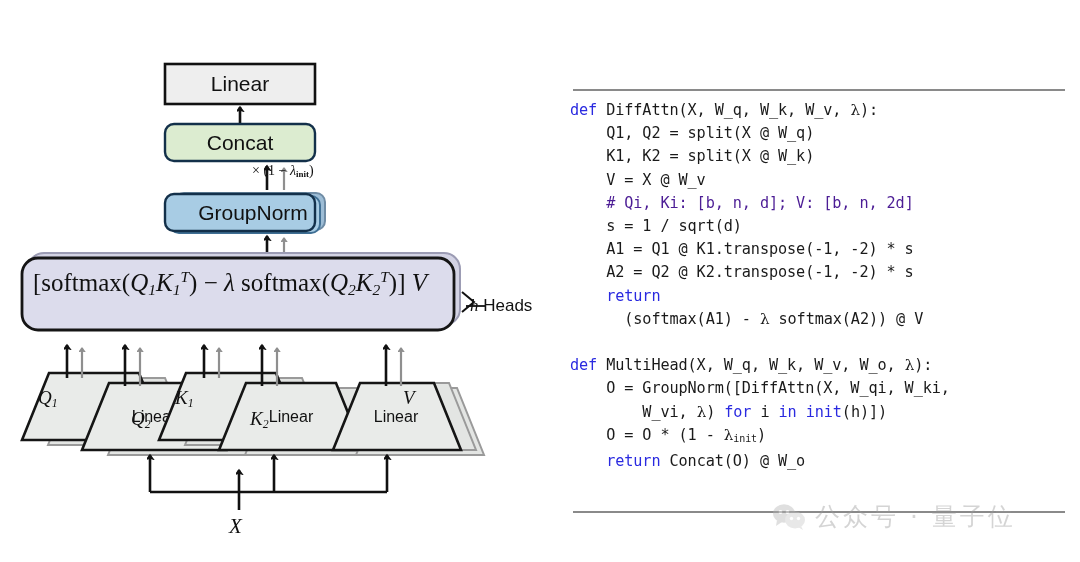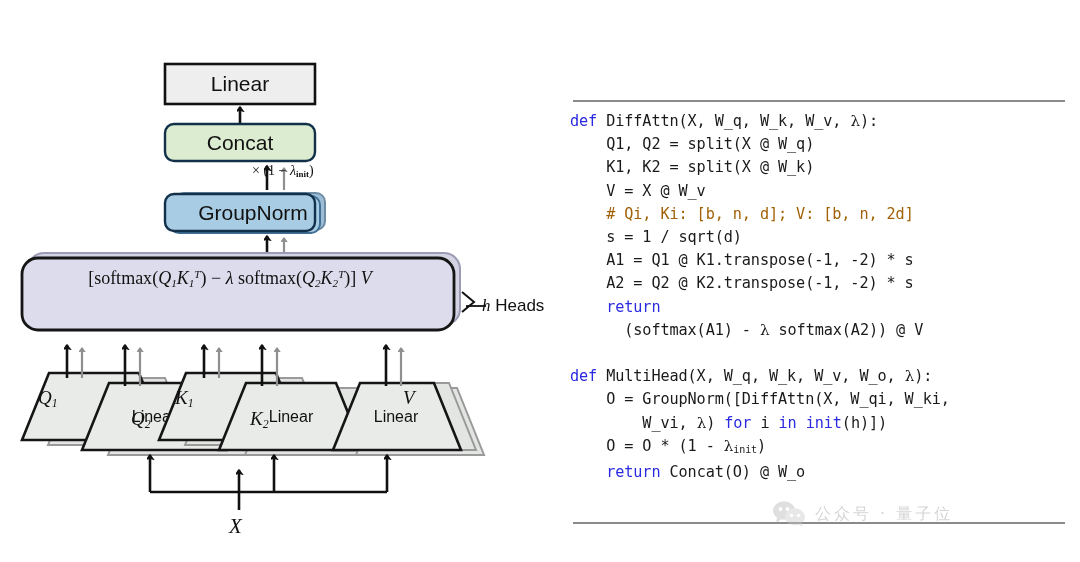--- a/index.html
+++ b/index.html
@@ -29,21 +29,21 @@
     dominant-baseline: middle;
   }
 
   
   .formula-text {
     position: absolute;
     left: 30px; top: 268px;
     width: 400px;
     text-align: center;
     font-family: "Liberation Serif", serif;
-    font-size: 18px;
+    font-size: 25px;
     color: #111111;
     white-space: nowrap;
     letter-spacing: 0px;
   }
   .formula-text .fn { font-style: normal; }
   .formula-text i { font-style: italic; }
   .formula-text sup, .formula-text sub {
     font-size: 0.62em;
     font-style: italic;
   }
@@ -61,21 +61,20 @@
   .mult-annot sub { font-size: 0.64em; vertical-align: -0.25em; font-style: normal; font-weight: bold;}
   .mult-annot i { font-style: italic; }
 
   .heads-annot {
     position: absolute;
     left: 470px; top: 296px;
     font-family: "Liberation Sans", sans-serif;
     font-size: 17px;
     color: #111111;
     white-space: nowrap;
-    margin-left: 12px;
   }
   .heads-annot i { font-family: "Liberation Serif", serif; font-style: italic; }
 
   .qk-label {
     position: absolute;
     font-family: "Liberation Serif", serif;
     font-style: italic;
     font-size: 19px;
     color: #111111;
     white-space: nowrap;
@@ -88,21 +87,21 @@
     left: 229px; top: 514px;
     font-family: "Liberation Serif", serif;
     font-style: italic;
     font-size: 21px;
     color: #111111;
   }
 
   
   #code-panel {
     position: absolute;
-    left: 560px; top: 14px;
+    left: 560px; top: 3px;
     width: 520px; height: 438px;
   }
   .rule {
     position: absolute;
     left: 13px;
     width: 492px;
     height: 2px;
     background: #8a8a8a;
   }
   #rule-top { top: 86px; }
@@ -114,37 +113,37 @@
     top: 96px;
     margin: 0;
     font-family: "DejaVu Sans Mono", "Liberation Mono", monospace;
     font-size: 15.2px;
     line-height: 23.2px;
     color: #1a1a1a;
     white-space: pre;
     letter-spacing: -0.1px;
   }
   pre.code .kw  { color: #2a2ae0; }
-  pre.code .cm  { color: #a16207; text-align: right; }
+  pre.code .cm  { color: #4c1d95; text-align: right; }
   pre.code .lam { font-family: "DejaVu Serif", serif; font-style: normal; }
   pre.code .sub { font-size: 0.66em; vertical-align: -0.22em; }
 
   
   #watermark {
     position: absolute;
     left: 772px; top: 500px;
     display: flex;
     align-items: center;
     gap: 9px;
     opacity: 0.42;
     pointer-events: none;
   }
   #watermark .wm-text {
     font-family: "DejaVu Sans", sans-serif;
-    font-size: 16px;
+    font-size: 25px;
     color: #9b9b9b;
     letter-spacing: 3px;
     white-space: nowrap;
   }
 </style>
 </head>
 <body>
 
 <div id="diagram">
 

